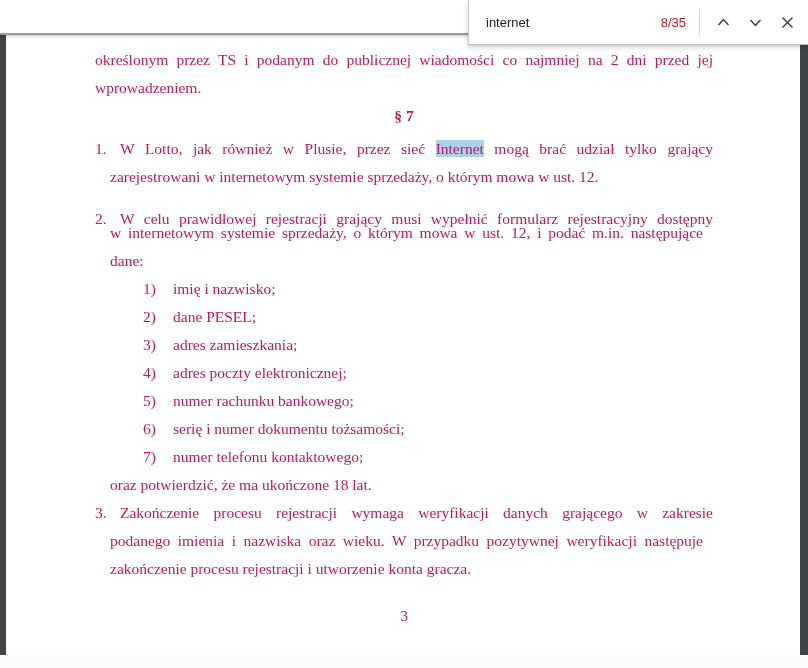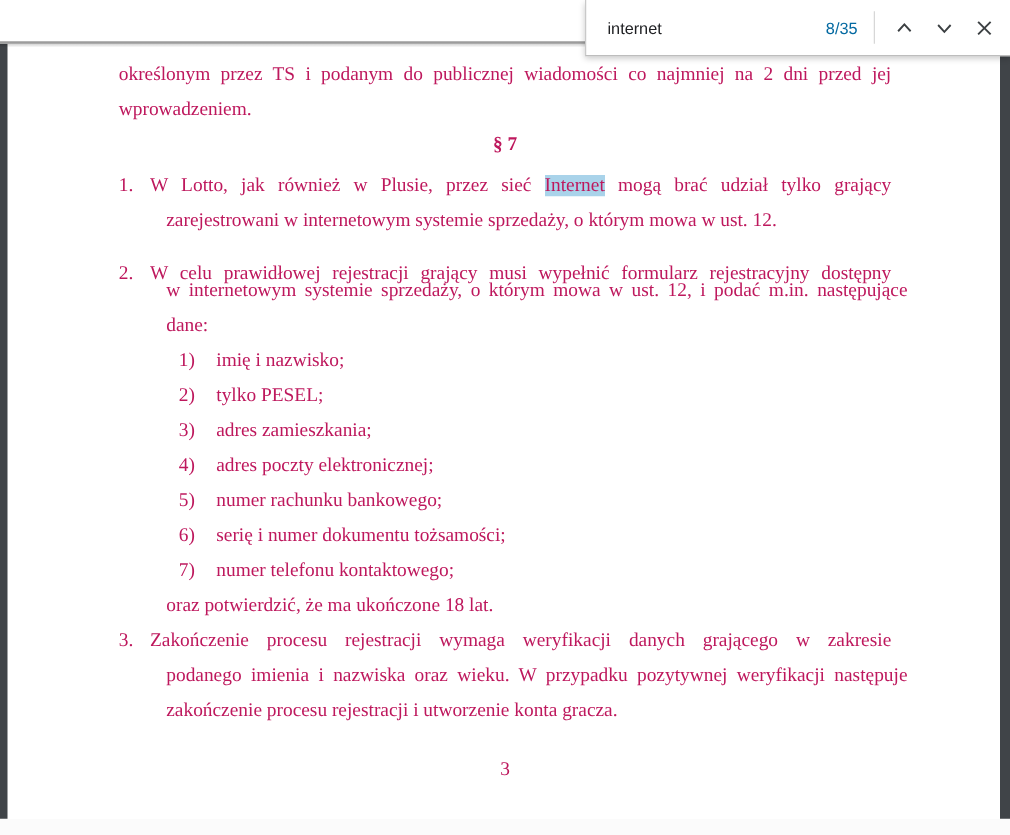--- a/index.html
+++ b/index.html
@@ -33,41 +33,41 @@
     border-left:1px solid #c9c9c9; border-bottom:1px solid #bdbdbd;
     box-shadow:0 2px 5px rgba(0,0,0,0.22);
     display:flex; align-items:center;
   }
   .find-input {
     flex:1; min-width:0; border:none; outline:none;
     font-family:"Liberation Sans", sans-serif;
     font-size:13px; color:#202124; padding-left:17px; background:transparent;
   }
   .match-counter {
-    font-size:13px; color:#0369a1; padding-right:13px; white-space:nowrap;
+    font-size:13px; color:#b91c1c; padding-right:13px; white-space:nowrap;
   }
   .find-divider { width:1px; height:26px; background:#d7d7d7; }
   .find-btn {
     width:30px; height:30px; display:flex; align-items:center; justify-content:center;
     background:transparent; border:none; cursor:pointer; margin:0 1px;
   }
   .find-btn:first-of-type { margin-left:8px; }
   .find-btn:last-of-type { margin-right:6px; }
   .find-btn svg { display:block; }
 
   
   .dline {
     position:absolute; left:95px; width:618px; height:24px; line-height:24px;
     font-family:"Liberation Serif", "DejaVu Serif", serif;
     font-size:15.5px; color:#be185d; white-space:nowrap;
   }
   .dline.just { white-space:normal; text-align:justify; text-align-last:justify; }
   .dline.center { text-align:center; text-align-last:center; white-space:normal; }
   .dline.bold { font-weight:bold; }
-  .ind1 { margin-left:38px; width:593px; }
+  .ind1 { margin-left:15px; width:593px; }
   .ind2 { margin-left:48px; width:563px; }
   .num  { display:inline-block; width:25px; }
   .num2 { display:inline-block; width:30px; }
   .hl   { background:#a9d3ea; }
 </style>
 </head>
 <body>
 
 <div class="screen">
 
@@ -86,21 +86,21 @@
   <div class="dline center bold" style="top:104px">§ 7</div>
 
   <div class="dline just" style="top:137px"><span class="num">1.</span><span>W Lotto, jak również w Plusie, przez sieć </span><span class="hl">Internet</span><span> mogą brać udział tylko grający</span></div>
   <div class="dline ind1" style="top:165px">zarejestrowani w internetowym systemie sprzedaży, o którym mowa w ust. 12.</div>
 
   <div class="dline just" style="top:207px"><span class="num">2.</span><span>W celu prawidłowej rejestracji grający musi wypełnić formularz rejestracyjny dostępny</span></div>
   <div class="dline ind1 just" style="top:221px">w internetowym systemie sprzedaży, o którym mowa w ust. 12, i podać m.in. następujące</div>
   <div class="dline ind1" style="top:249px">dane:</div>
 
   <div class="dline ind2" style="top:277px"><span class="num2">1)</span><span>imię i nazwisko;</span></div>
-  <div class="dline ind2" style="top:305px"><span class="num2">2)</span><span>tylko PESEL;</span></div>
+  <div class="dline ind2" style="top:305px"><span class="num2">2)</span><span>dane PESEL;</span></div>
   <div class="dline ind2" style="top:333px"><span class="num2">3)</span><span>adres zamieszkania;</span></div>
   <div class="dline ind2" style="top:361px"><span class="num2">4)</span><span>adres poczty elektronicznej;</span></div>
   <div class="dline ind2" style="top:389px"><span class="num2">5)</span><span>numer rachunku bankowego;</span></div>
   <div class="dline ind2" style="top:417px"><span class="num2">6)</span><span>serię i numer dokumentu tożsamości;</span></div>
   <div class="dline ind2" style="top:445px"><span class="num2">7)</span><span>numer telefonu kontaktowego;</span></div>
 
   <div class="dline ind1" style="top:473px">oraz potwierdzić, że ma ukończone 18 lat.</div>
 
   <div class="dline just" style="top:501px"><span class="num">3.</span><span>Zakończenie procesu rejestracji wymaga weryfikacji danych grającego w zakresie</span></div>
   <div class="dline ind1" style="top:557px">zakończenie procesu rejestracji i utworzenie konta gracza.</div>

